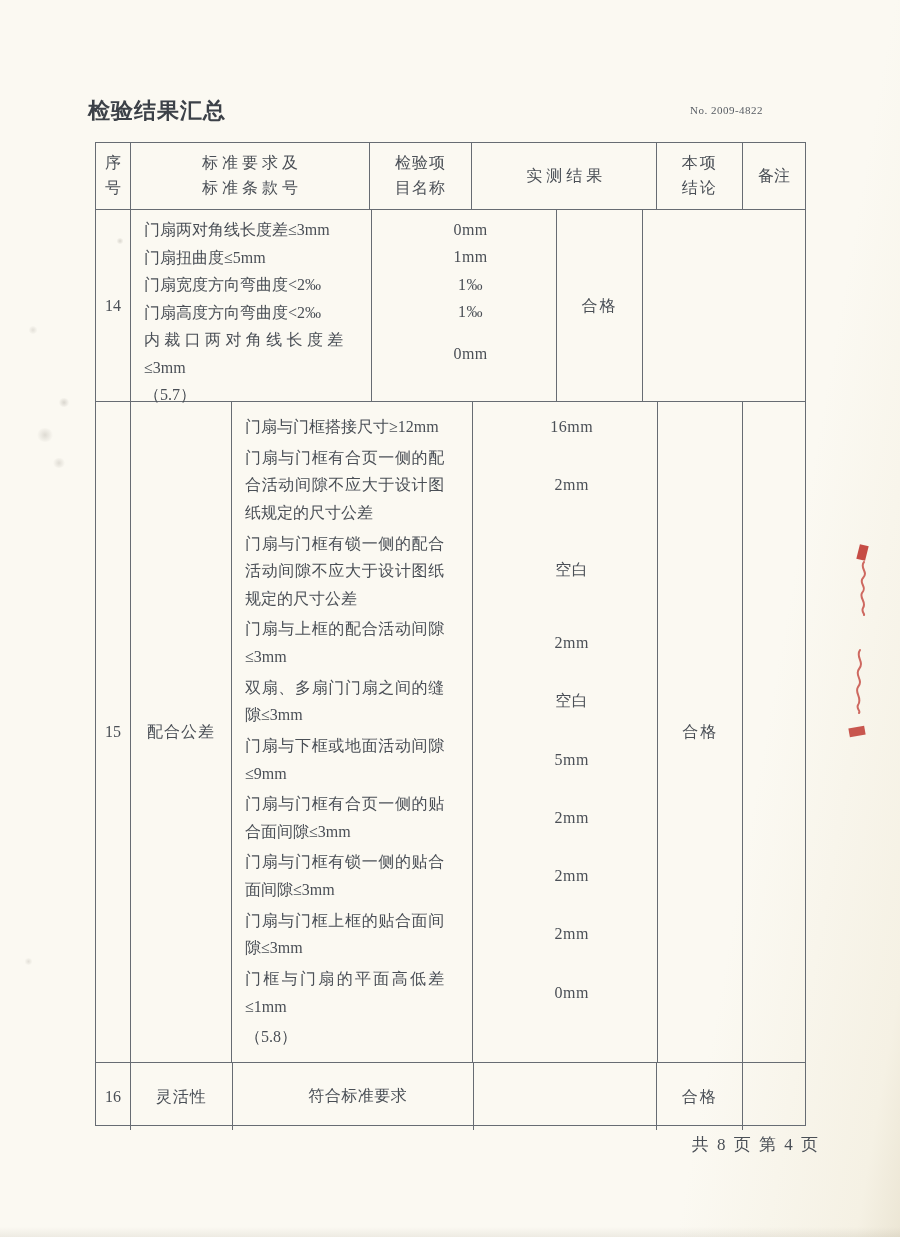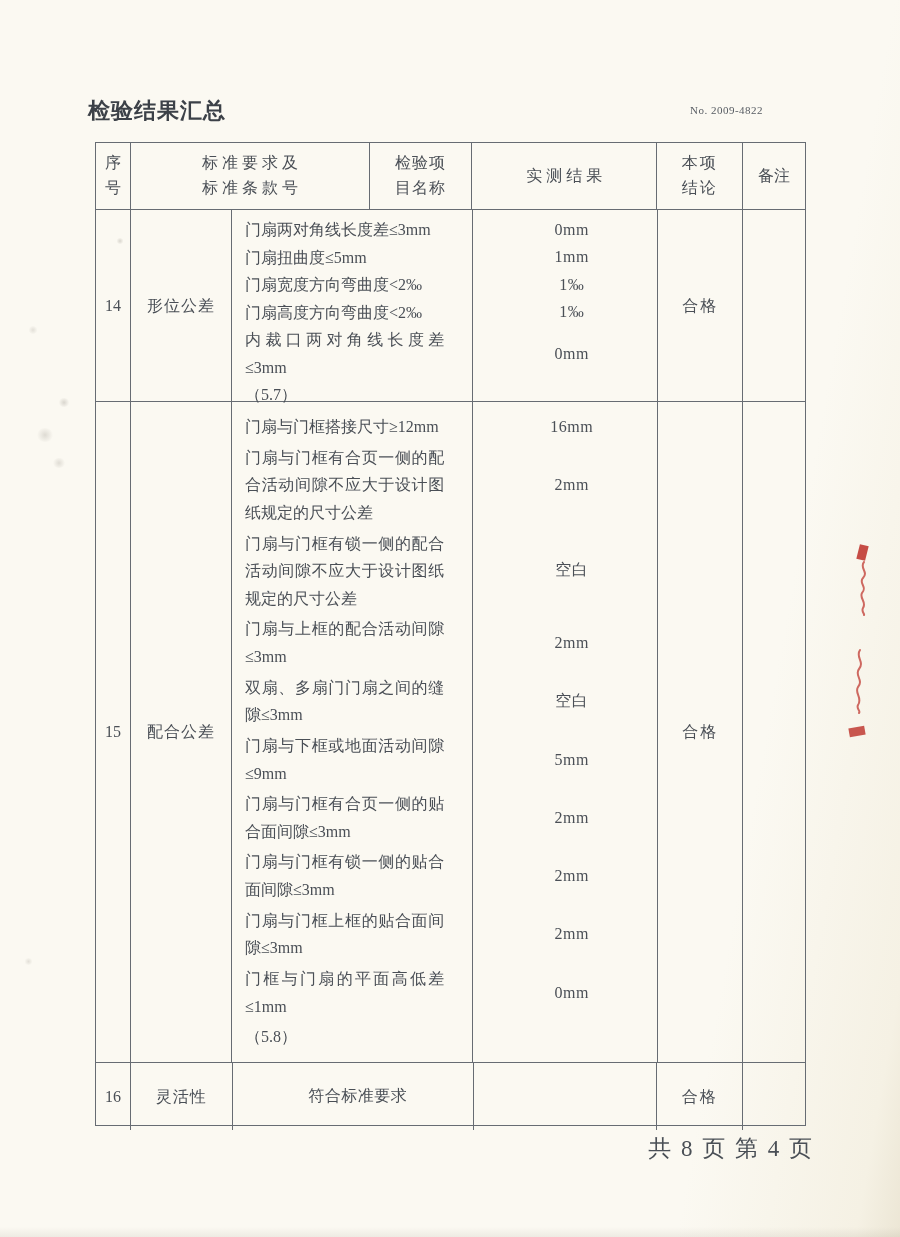--- a/index.html
+++ b/index.html
@@ -62,22 +62,22 @@
   .req{
     width:240px; padding:0 10px 0 13px; line-height:1.72;
     text-align:justify; white-space:pre-line;
   }
   .val{
     width:186px; display:flex; align-items:center; justify-content:center;
     text-align:left; letter-spacing:.5px;margin-left:32px;
   }
 
   .page-footer{
-    position:absolute; right:86px; top:1133px;
-    font-size:23px; color:#4a4f56; letter-spacing:2px;
+    position:absolute; right:80px; top:1133px;
+    font-size:17px; color:#4a4f56; letter-spacing:2px;
   }
 
   
   .smudge{ position:absolute; border-radius:50%; background:radial-gradient(circle,#9a958b 0%,rgba(154,149,139,0) 70%); opacity:.35; }
   .sm1{ left:116px; top:238px; width:8px; height:6px; }
   .sm2{ left:28px; top:326px; width:10px; height:8px; opacity:.25;}
   .sm3{ left:58px; top:398px; width:12px; height:9px; }
   .sm4{ left:36px; top:428px; width:18px; height:14px; opacity:.3;}
   .sm5{ left:52px; top:458px; width:14px; height:10px; opacity:.28;}
   .sm6{ left:24px; top:958px; width:9px; height:7px; opacity:.25;}
@@ -105,21 +105,20 @@
       <div class="cell c2">检验项
 目名称</div>
       <div class="cell" style="width:186px">实 测 结 果</div>
       <div class="cell c5">本项
 结论</div>
       <div class="cell c6">备注</div>
     </div>
 
   <div class="trow trow-0">
     <div class="cell c1">14</div>
-    <div class="cell c2">形位公差</div>
     <div class="c34wrap">
   <div class="subrow">
     <div class="req">门扇两对角线长度差≤3mm</div>
     <div class="val">0mm</div>
   </div>
 
   <div class="subrow">
     <div class="req">门扇扭曲度≤5mm</div>
     <div class="val">1mm</div>
   </div>

